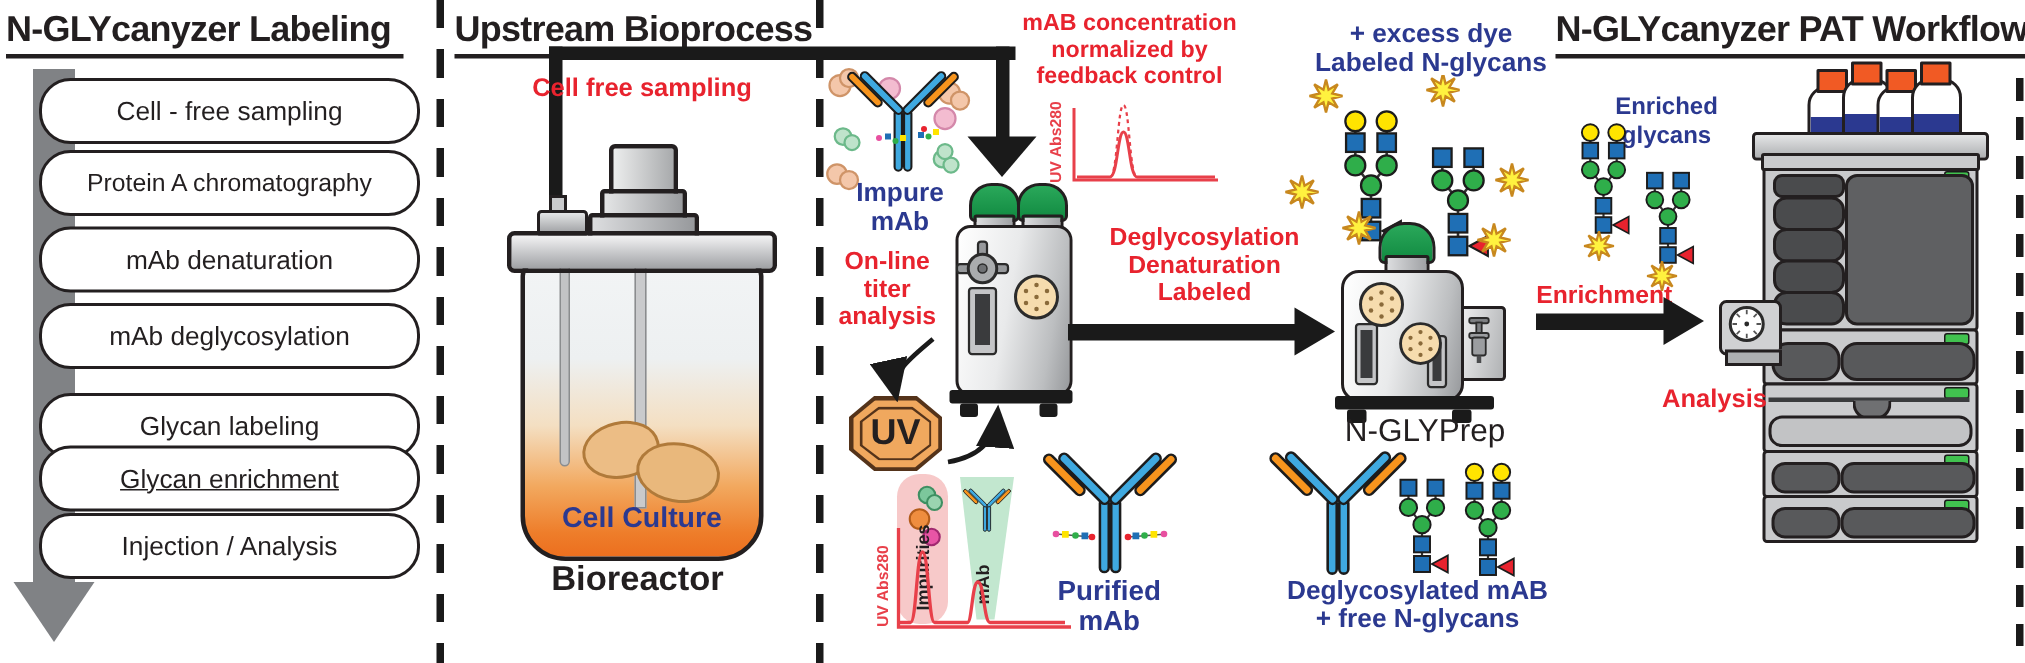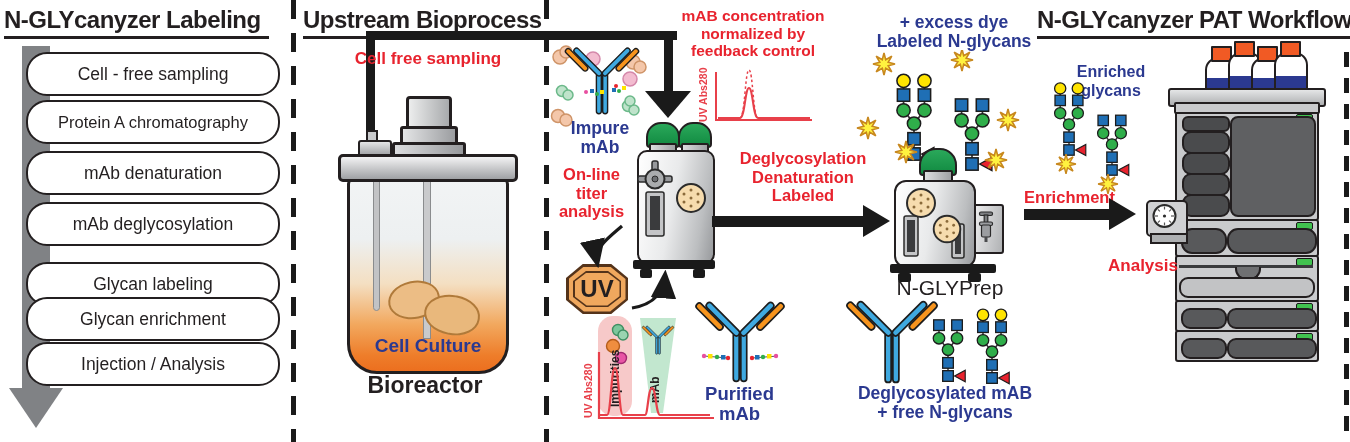--- a/index.html
+++ b/index.html
@@ -137,21 +137,21 @@
       </div>
     <div class="pill" style="top:100px;">
         <span style="font-size:16.5px;">Protein A chromatography</span>
       </div>
     <div class="pill" style="top:202px;">
         <span>mAb deglycosylation</span>
       </div>
     <div class="pill" style="top:234px;margin-top:28px;">
         <span>Glycan labeling</span>
       </div>
-    <div class="pill" style="top:297px;">
+    <div class="pill" style="top:297px;text-decoration:underline;">
         <span>Glycan enrichment</span>
       </div>
     <div class="pill" style="top:342px;">
         <span>Injection / Analysis</span>
       </div>
   </div>
 
   <div class="divider" style="left:291px;top:0;height:442px;"></div>
 
   <div class="abs" style="left:296px;top:0;width:250px;height:442px;">

